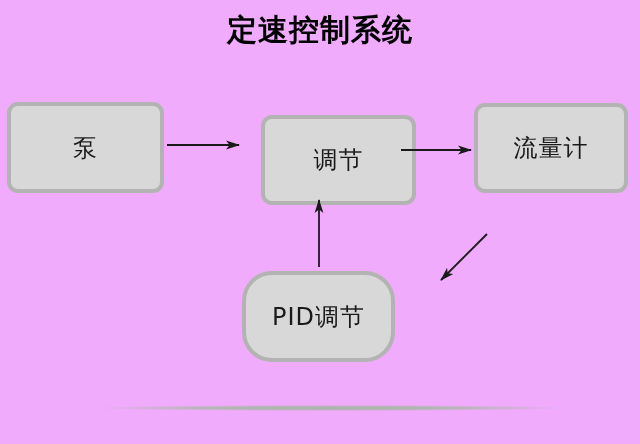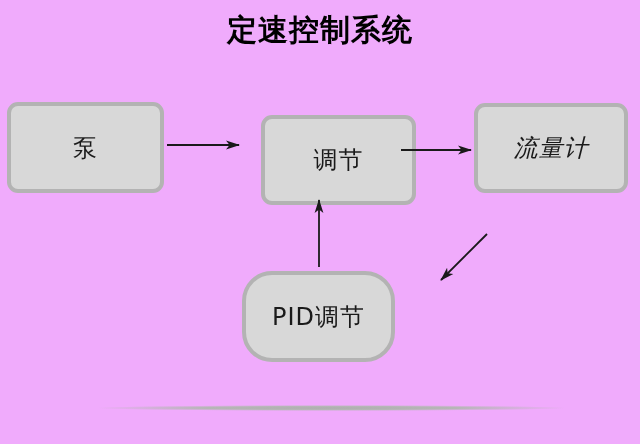--- a/index.html
+++ b/index.html
@@ -34,21 +34,21 @@
     border-radius: 11px;
     display: flex;
     align-items: center;
     justify-content: center;
     font-size: 24px;
     color: #1a1a1a;
     letter-spacing: 1px;
   }
   .node-pump      { left: 7px;   top: 102px; width: 157px; height: 91px; }
   .node-regulator { left: 243px; top: 115px; width: 155px; height: 90px; margin-left: 18px; }
-  .node-flowmeter { left: 474px; top: 103px; width: 154px; height: 90px; font-style: italic; }
+  .node-flowmeter { left: 474px; top: 103px; width: 154px; height: 90px; }
   .node-pid       { left: 242px; top: 271px; width: 153px; height: 91px; border-radius: 30px; }
   .arrow-layer {
     position: absolute;
     left: 0; top: 0;
     width: 640px;
     height: 444px;
     pointer-events: none;
   }
   .bottom-divider {
     position: absolute;

